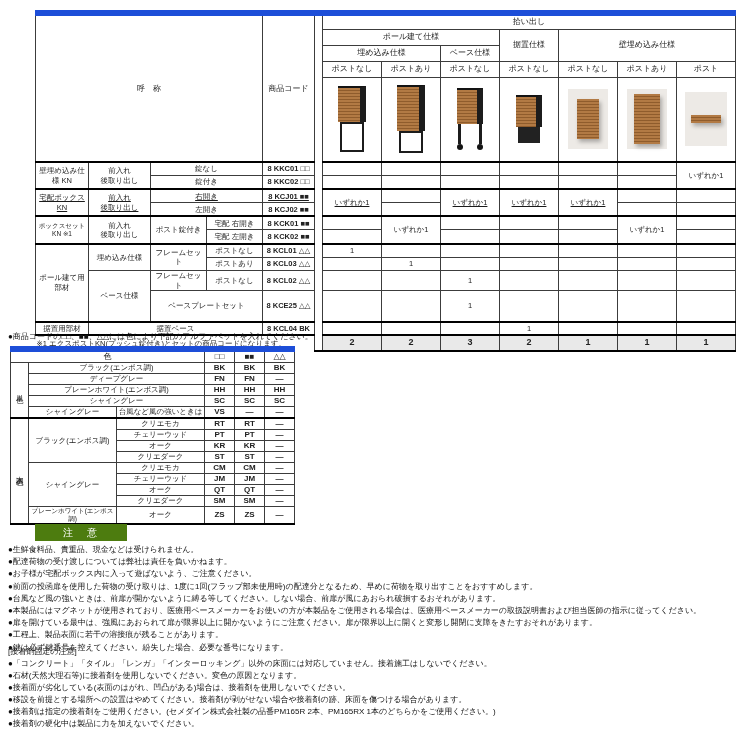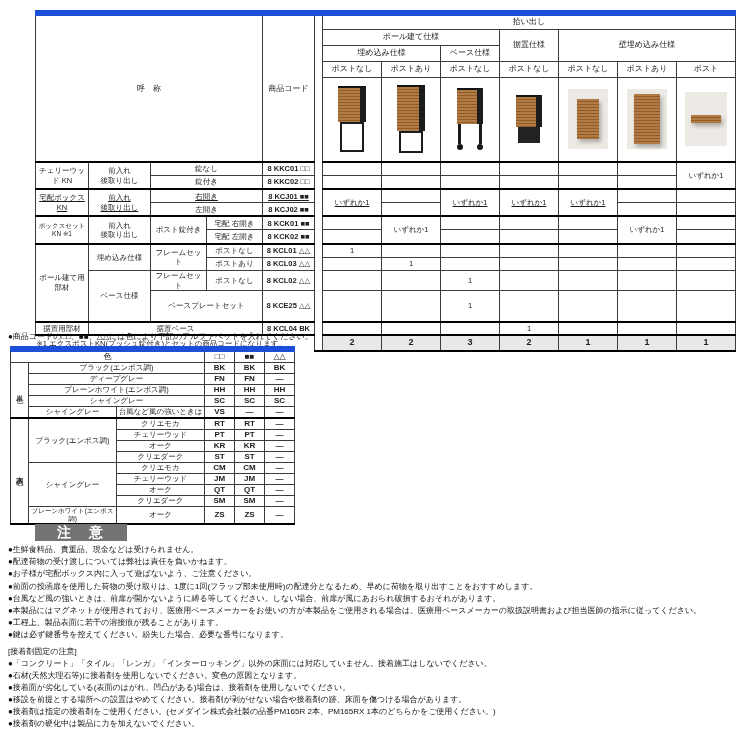--- a/index.html
+++ b/index.html
@@ -37,22 +37,22 @@
   .panel{box-shadow:2px 3px 4px rgba(0,0,0,.28)}
   .fg1 .bx{width:28px;height:36px}.fg1 .fr{width:24px;height:30px}
   .fg2 .bx{width:28px;height:46px}.fg2 .fr{width:24px;height:22px}
   .fg3 .bx{width:26px;height:36px}.fg3 .legs{width:24px;height:26px}
   .fg4 .bx{width:26px;height:32px}.fg4 .plinth{width:22px;height:16px}
   .fg5 .wall{width:40px;height:60px}.fg5 .panel{width:22px;height:40px}
   .fg6 .wall{width:40px;height:60px}.fg6 .panel{width:26px;height:50px}
   .fg7 .wall{width:42px;height:54px}.fg7 .panel{width:30px;height:8px}
   
   .color-note{position:absolute;left:8px;top:331px;font-size:8px;color:#111;white-space:nowrap}
-  .caution-badge{position:absolute;left:35px;top:524px;width:92px;height:17px;background:#737373;
-     color:#fff;font-weight:bold;font-size:14px;display:flex;align-items:center;justify-content:center;
+  .caution-badge{position:absolute;left:35px;top:524px;width:92px;height:17px;background:#4d7c0f;
+     color:#fff;font-weight:normal;font-size:10px;display:flex;align-items:center;justify-content:center;
      letter-spacing:2px}
   .blist{position:absolute;font-size:8px;color:#111}
   .blist div{line-height:12.2px;white-space:nowrap}
   #caution-list{left:8px;top:544px}
   .adh-title{position:absolute;left:8px;top:646px;font-size:8px;font-weight:normal;color:#111}
   #adhesive-list{left:8px;top:658px}
   #adhesive-list div{line-height:11.9px}
 </style>
 </head>
 <body>
@@ -103,21 +103,21 @@
         <tr style="height: 85px;">
           <td class="b2"><div class="fig fg1"><div class="bx wood w-side"></div><div class="fr f-frame"></div></div></td>
           <td class="b2"><div class="fig fg2"><div class="bx wood w-side"></div><div class="fr f-frame"></div></div></td>
           <td class="b2"><div class="fig fg3"><div class="bx wood w-side"></div><div class="legs"><div class="leg" style="left:0"></div><div class="leg" style="right:0"></div><div class="foot" style="left:-1px"></div><div class="foot" style="right:-1px"></div></div></div></td>
           <td class="b2"><div class="fig fg4"><div class="bx wood w-side"></div><div class="plinth"></div></div></td>
           <td class="b2"><div class="fig fg5"><div class="wall"><div class="panel wood"></div></div></div></td>
           <td class="b2"><div class="fig fg6"><div class="wall"><div class="panel wood"></div></div></div></td>
           <td class="b2"><div class="fig fg7"><div class="wall"><div class="panel wood"></div></div></div></td>
         </tr>
         <tr style="height: 13.6px;">
-          <td rowspan="2" class="nm b2">チェリーウッド KN</td>
+          <td rowspan="2" class="nm b2">壁埋め込み仕様 KN</td>
           <td rowspan="2" class="b2">前入れ
 後取り出し</td>
           <td colspan="2">錠なし</td>
           <td class="code">8 KKC01 □□</td>
           <td class="pick"></td>
           <td class="pick"></td>
           <td class="pick"></td>
           <td class="pick"></td>
           <td class="pick"></td>
           <td class="pick"></td>
@@ -365,20 +365,21 @@
   </table>
 
   <div class="caution-badge">注　意</div>
   <div id="caution-list" class="blist">
       <div>●生鮮食料品、貴重品、現金などは受けられません。</div>
       <div>●配達荷物の受け渡しについては弊社は責任を負いかねます。</div>
       <div>●お子様が宅配ボックス内に入って遊ばないよう、ご注意ください。</div>
       <div>●前面の投函扉を使用した荷物の受け取りは、1度に1回(フラップ部未使用時)の配達分となるため、早めに荷物を取り出すことをおすすめします。</div>
       <div>●台風など風の強いときは、前扉が開かないように縛る等してください。しない場合、前扉が風にあおられ破損するおそれがあります。</div>
       <div>●本製品にはマグネットが使用されており、医療用ペースメーカーをお使いの方が本製品をご使用される場合は、医療用ペースメーカーの取扱説明書および担当医師の指示に従ってください。</div>
+      <div>●扉を開けている最中は、強風にあおられて扉が限界以上に開かないようにご注意ください。扉が限界以上に開くと変形し開閉に支障をきたすおそれがあります。</div>
       <div>●工程上、製品表面に若干の溶接痕が残ることがあります。</div>
       <div>●鍵は必ず鍵番号を控えてください。紛失した場合、必要な番号になります。</div>
     </div>
 
   <div class="adh-title">[接着剤固定の注意]</div>
   <div id="adhesive-list" class="blist">
       <div>●「コンクリート」「タイル」「レンガ」「インターロッキング」以外の床面には対応していません。接着施工はしないでください。</div>
       <div>●石材(天然大理石等)に接着剤を使用しないでください。変色の原因となります。</div>
       <div>●接着面が劣化している(表面のはがれ、凹凸がある)場合は、接着剤を使用しないでください。</div>
       <div>●移設を前提とする場所への設置はやめてください。接着剤が剥がせない場合や接着剤の跡、床面を傷つける場合があります。</div>

